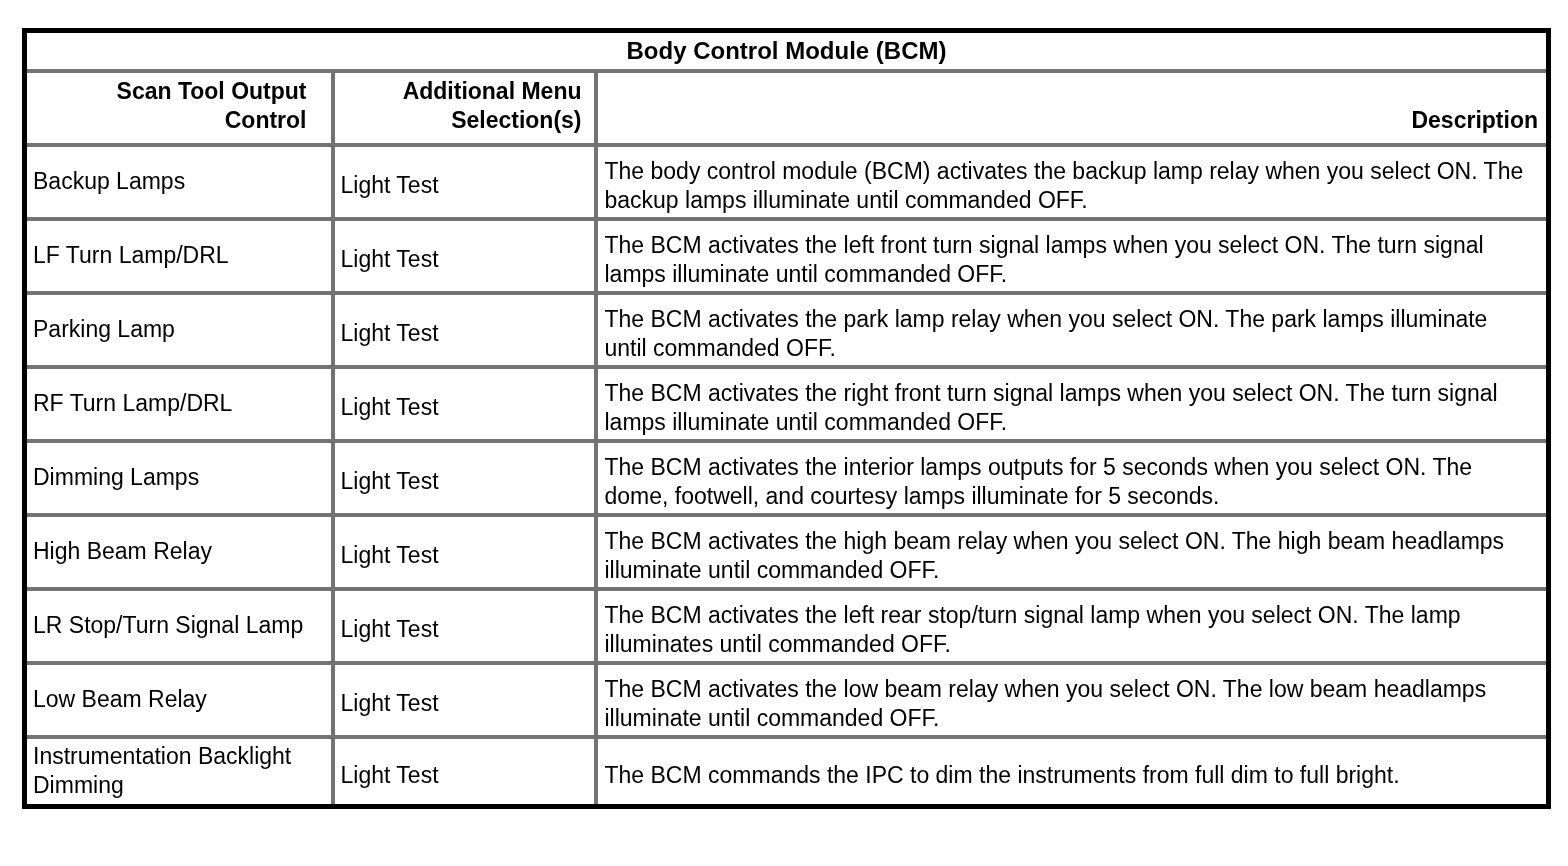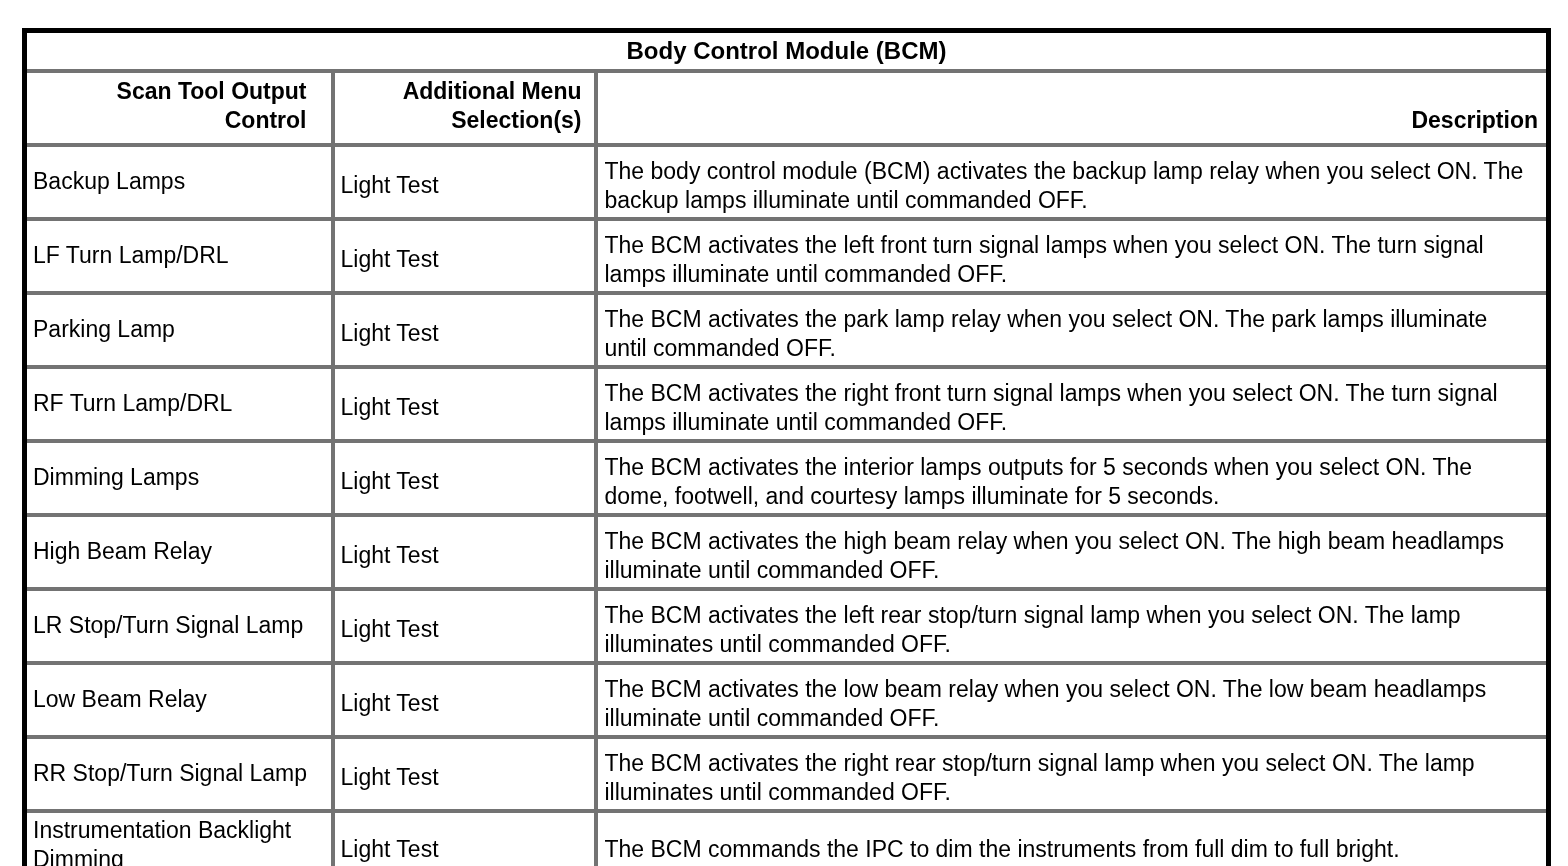--- a/index.html
+++ b/index.html
@@ -126,24 +126,19 @@
         <td class="cell-control">LR Stop/Turn Signal Lamp</td>
         <td class="cell-menu">Light Test</td>
         <td class="cell-desc">The BCM activates the left rear stop/turn signal lamp when you select ON. The lamp illuminates until commanded OFF.</td>
       </tr>
       <tr class="data-row">
         <td class="cell-control">Low Beam Relay</td>
         <td class="cell-menu">Light Test</td>
         <td class="cell-desc">The BCM activates the low beam relay when you select ON. The low beam headlamps illuminate until commanded OFF.</td>
       </tr>
       <tr class="data-row">
-        <td class="cell-control">RR Stop/Turn Signal Lamp</td>
-        <td class="cell-menu">Light Test</td>
-        <td class="cell-desc">The BCM activates the right rear stop/turn signal lamp when you select ON. The lamp illuminates until commanded OFF.</td>
-      </tr>
-      <tr class="data-row">
         <td class="cell-control">Instrumentation Backlight Dimming</td>
         <td class="cell-menu">Light Test</td>
         <td class="cell-desc">The BCM commands the IPC to dim the instruments from full dim to full bright.</td>
       </tr>
     </tbody>
   </table>
 </div>
 
 </body></html>

